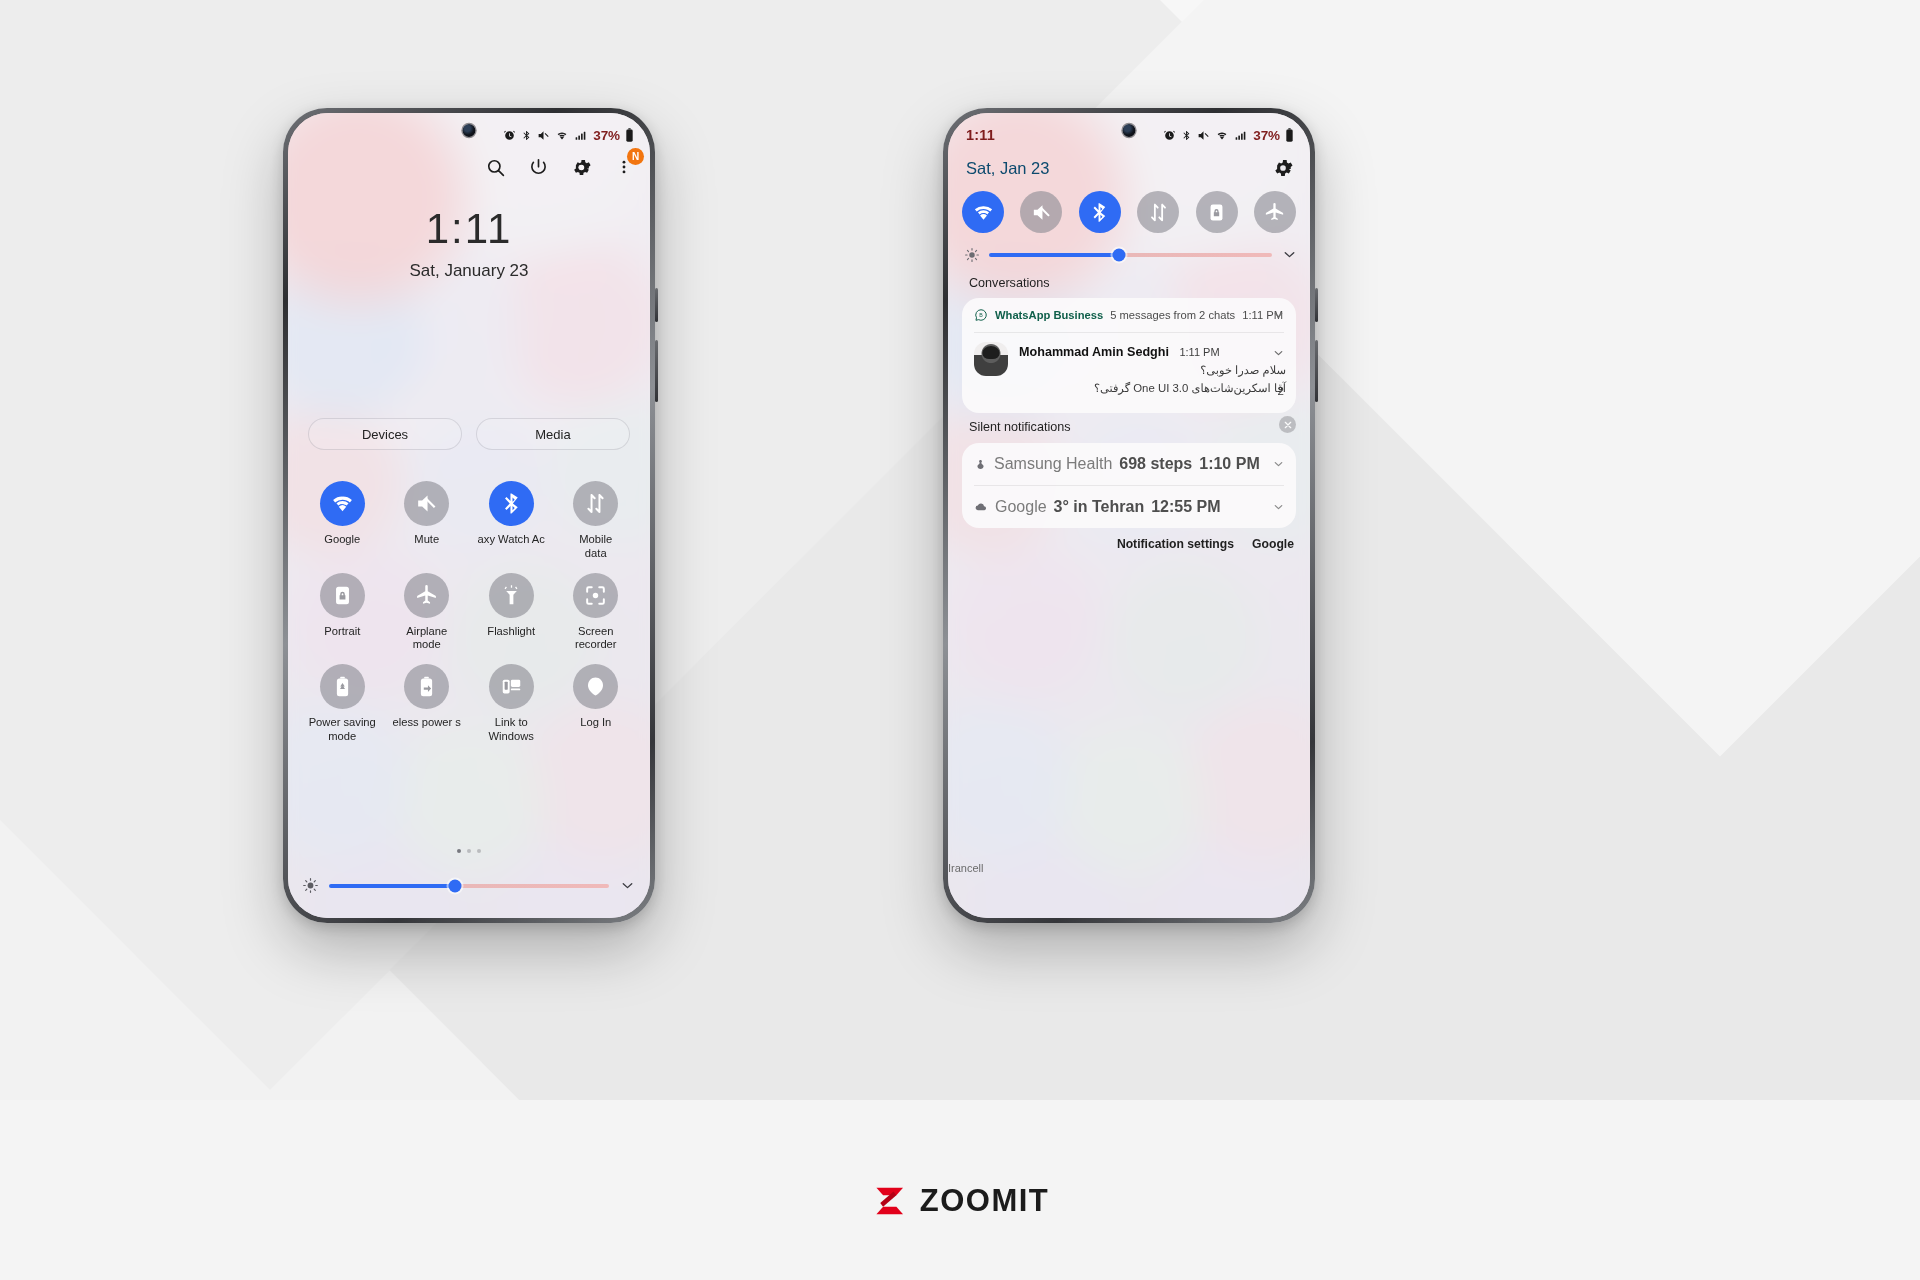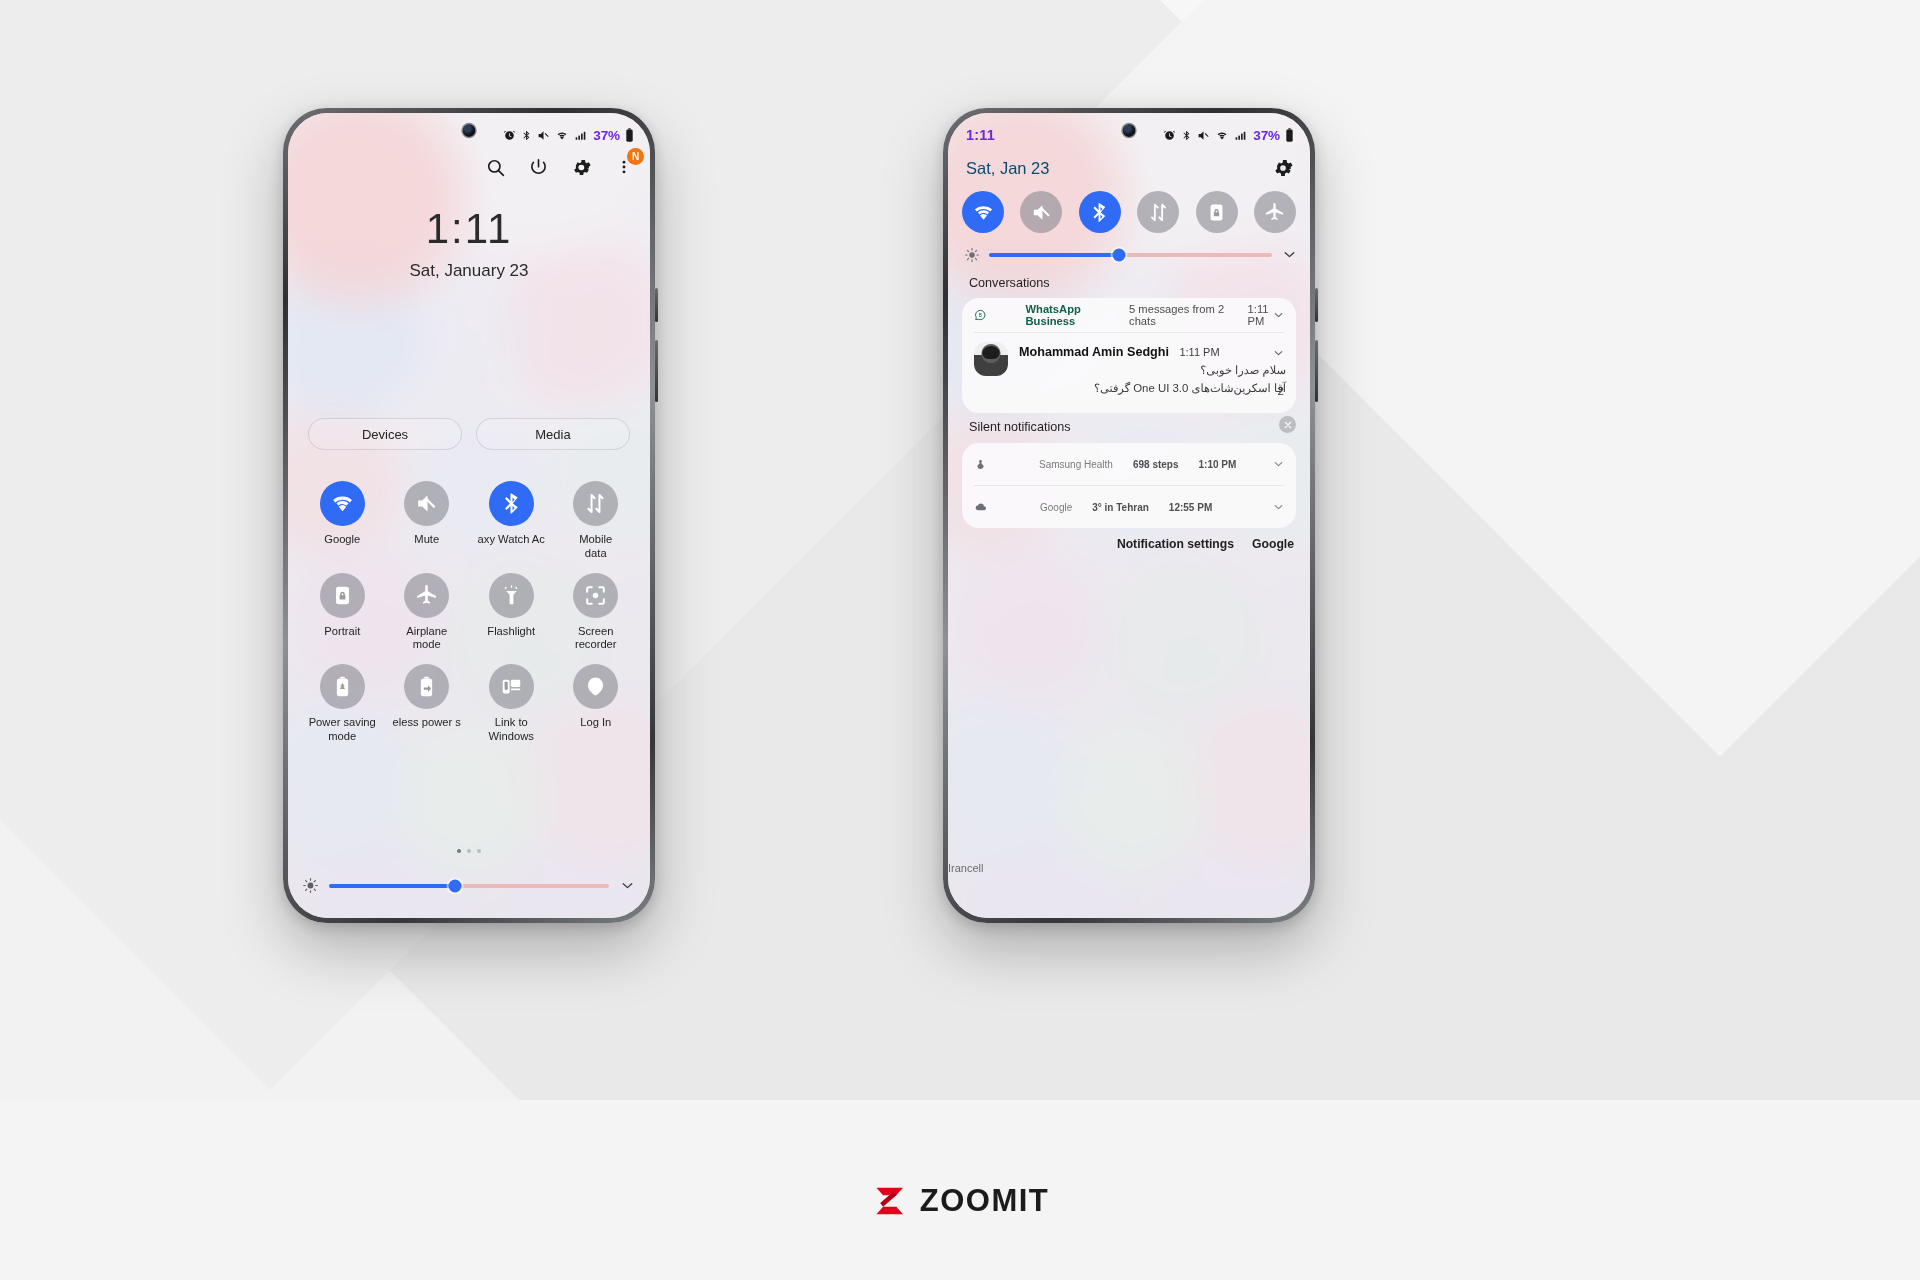--- a/index.html
+++ b/index.html
@@ -94,21 +94,21 @@
     background: radial-gradient(circle at 38% 34%, #2d3f57 0 3px, #10141c 55%, #05070b 100%);
     box-shadow: 0 0 0 1.2px rgba(20,20,24,0.45);
     z-index:6;
   }
 
   
   .statusbar {
     position:absolute; top:0; left:0; right:0; height:38px;
     display:flex; align-items:center; justify-content:space-between;
     padding: 6px 16px 0 18px; z-index:5;
-    font-size:13px; color:#6d28d9; font-weight:600;
+    font-size:13px; color:#7f1d1d; font-weight:600;
   }
   .sb-clock { font-size:14.5px; letter-spacing:.2px; font-weight:600; }
   .sb-icons { display:flex; align-items:center; gap:5px; }
   .sb-icons svg { display:block; }
   .sb-batt-text { font-size:13.5px; font-weight:600; margin-left:1px; letter-spacing:-.1px; }
 
   
   .l-toolbar {
     position:absolute; top:42px; right:14px;
     display:flex; align-items:center; gap:19px; z-index:5;
@@ -213,21 +213,21 @@
     border-radius:17px;
     overflow:hidden;
   }
   #card-conv { top:185px; height:115px; }
   #card-silent { top:330px; height:85px; }
 
   .notif-row { display:flex; align-items:center; padding:0 12px; position:relative; }
   .row-app {
     height:34px; gap:7px; font-size:11.2px;
   }
-  .app-name { font-weight:700;margin-left:32px; }
+  .app-name { font-weight:700; }
   .app-meta { color:#4c4c4c; font-weight:400; }
   .row-chevron {
     position:absolute; right:11px; top:50%; transform:translateY(-50%);
     width:13px; height:13px; cursor:pointer; color:#6c6c6c;
   }
   .divider { height:1px; background:rgba(0,0,0,0.07); margin:0 12px; }
 
   .msg-row { display:flex; gap:11px; padding:9px 10px 10px 12px; position:relative; }
   .avatar {
     width:34px; height:34px; border-radius:12px; flex:0 0 34px;
@@ -247,21 +247,21 @@
   .msg-count {
     position:absolute; right:12px; bottom:9px; font-size:11.5px; color:#3a3a3a;
   }
 
   #silent-title { top:307px; }
   .silent-x {
     position:absolute; right:14px; top:303px; width:17px; height:17px; border-radius:50%;
     background:rgba(120,120,126,0.40); display:flex; align-items:center; justify-content:center;
     cursor:pointer;
   }
-  .row-silent { height:42px; gap:20px; font-size:10px; color:#7b7b7b; }
+  .row-silent { height:42px; gap:7px; font-size:16px; color:#7b7b7b; }
   .row-silent .app-name { font-weight:400; color:#7b7b7b; }
   .row-silent .app-meta { color:#4e4e4e; font-weight:600; }
 
   .r-footer {
     position:absolute; top:424px; right:16px;
     display:flex; gap:18px; font-size:12.2px; font-weight:700; color:#1f1f1f;
   }
   .r-footer span { cursor:pointer; }
 
   .carrier {

